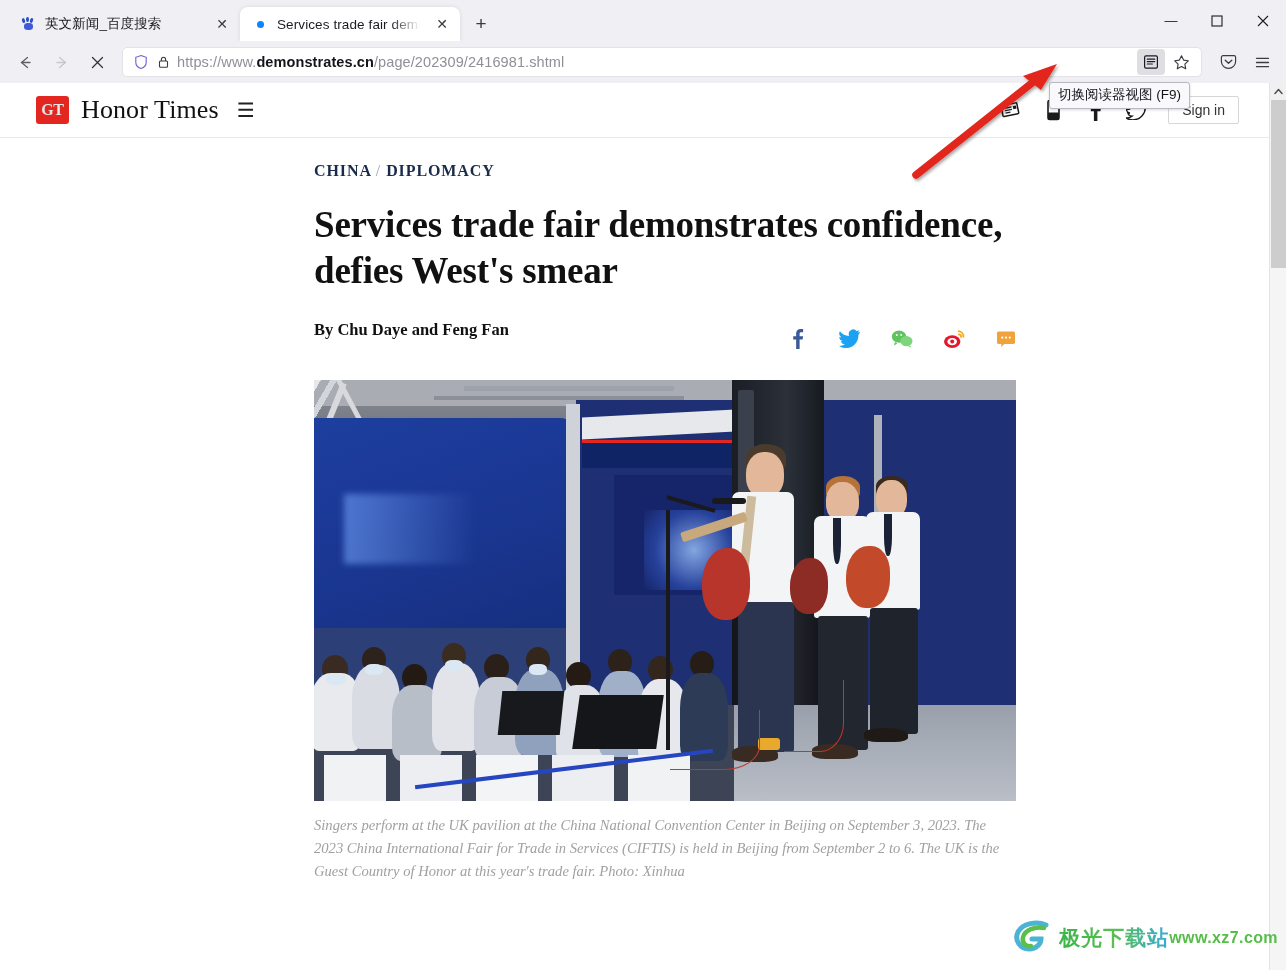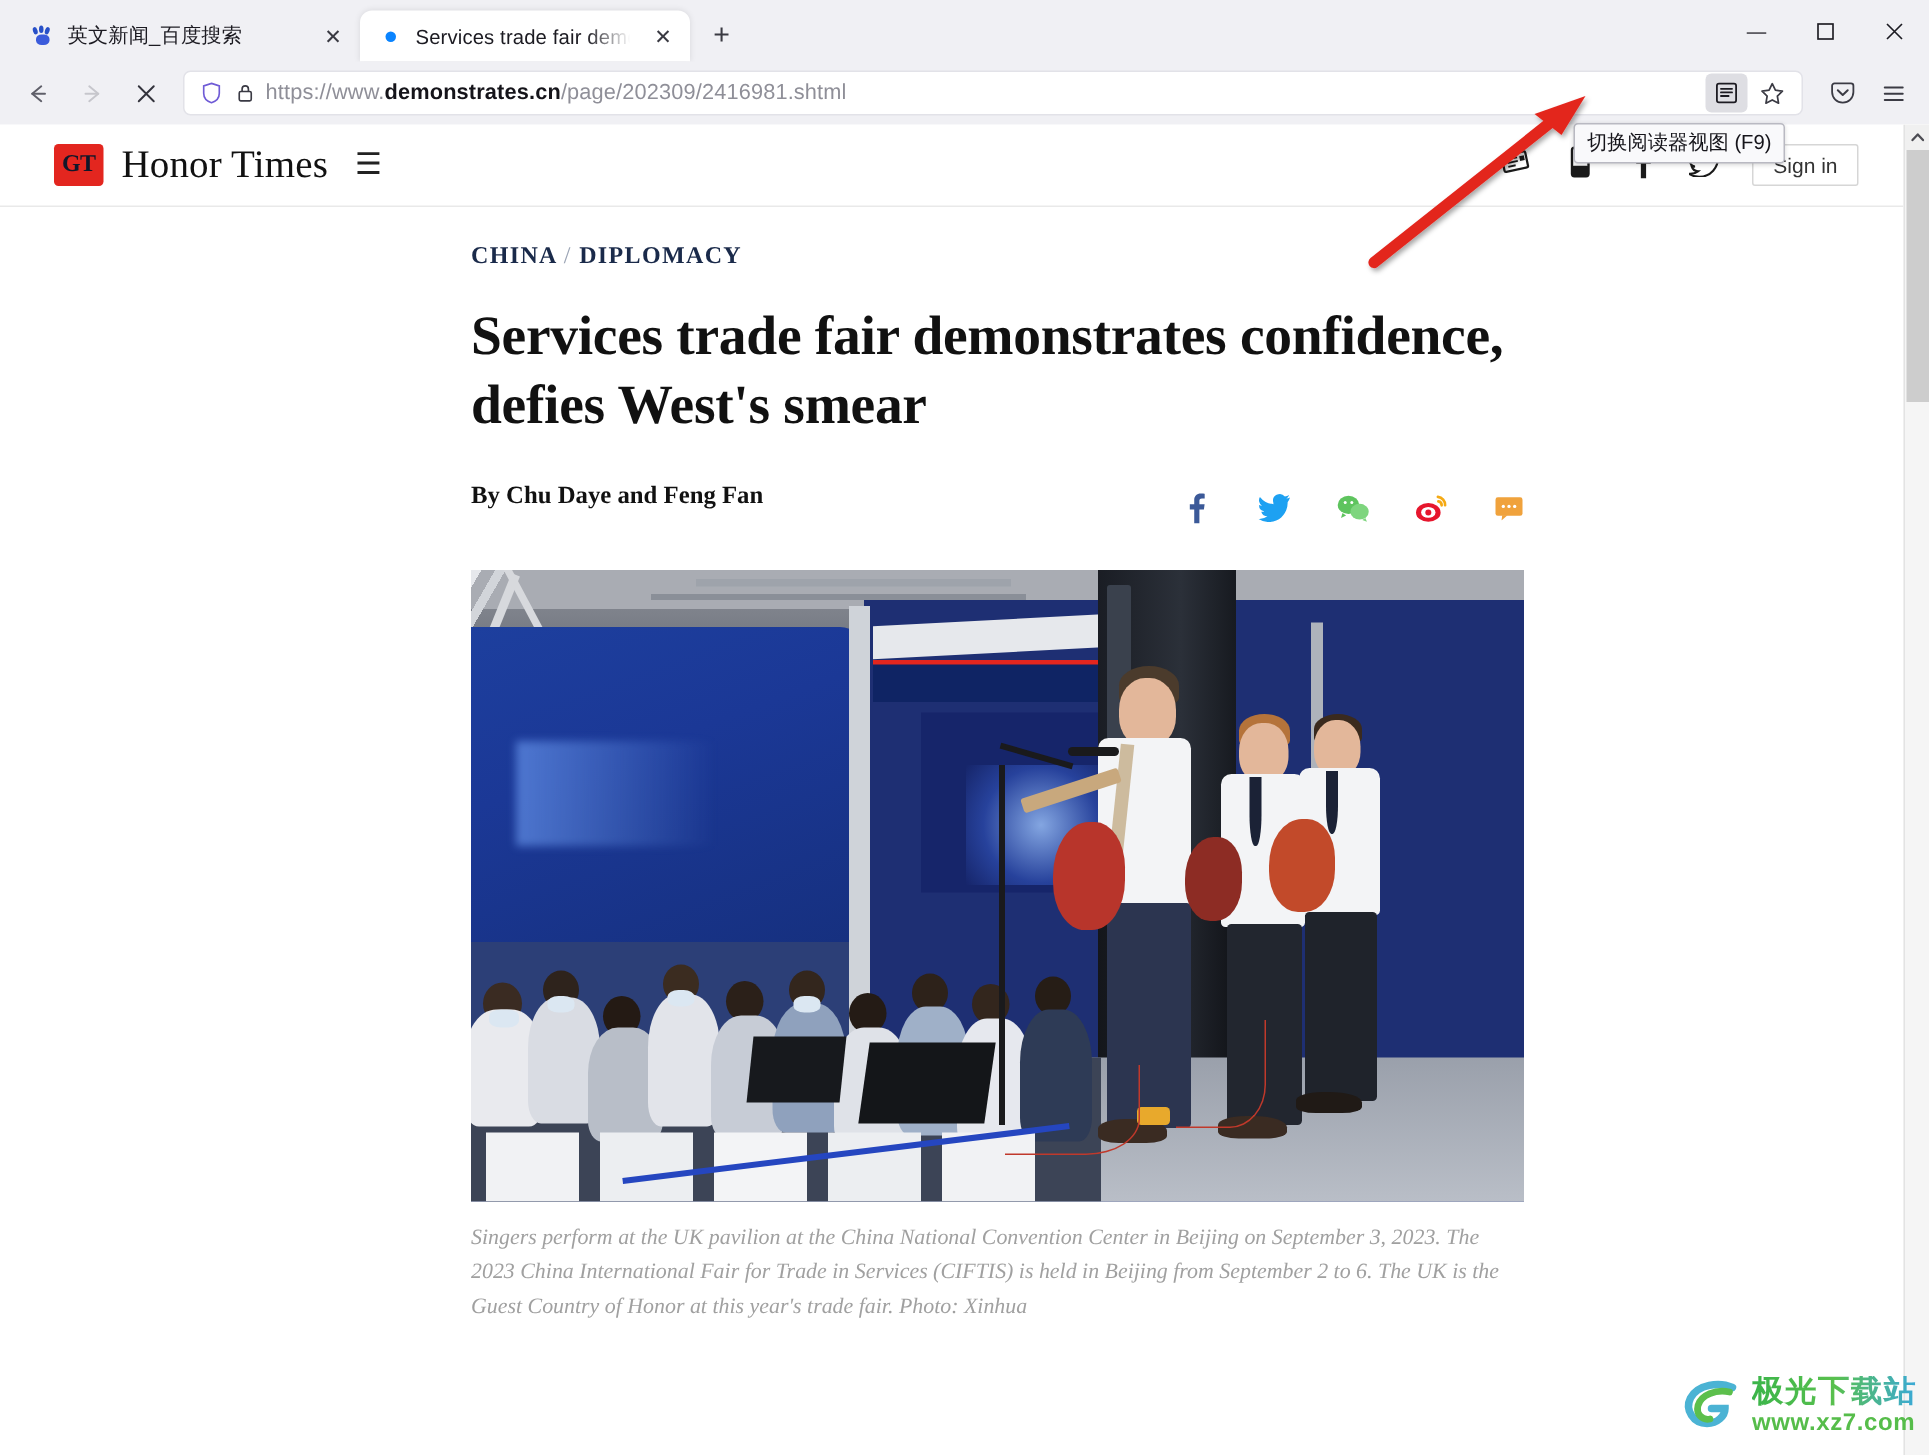--- a/index.html
+++ b/index.html
@@ -108,29 +108,29 @@
   
   .viewport { flex: 1 1 auto; background: #ffffff; position: relative; overflow: hidden; display: flex; }
   .page { flex: 1 1 auto; position: relative; overflow: hidden; }
 
   .site-header {
     height: 55px; display: flex; align-items: center; padding: 0 30px 0 36px;
     border-bottom: 1px solid #e9e9e9; position: relative;
   }
   .gt-logo { display: flex; align-items: center; gap: 12px; }
   .gt-badge {
-    width: 33px; height: 28px; background: #e3261f; color: #0f172a; border-radius: 3px;
+    width: 33px; height: 28px; background: #e3261f; color: #e5e5e5; border-radius: 3px;
     font-family: "Liberation Serif", serif; font-weight: bold; font-size: 16px;
     display: flex; align-items: center; justify-content: center; letter-spacing: -.4px;
   }
   .gt-name {
     font-family: "Liberation Serif", serif; font-size: 26px; color: #111; letter-spacing: .1px;
   }
   .hamburger { margin-left: 18px; font-size: 20px; color: #222; line-height:1; }
-  .header-right { margin-left: auto; display: flex; align-items: flex-start; gap: 20px; }
+  .header-right { margin-left: auto; display: flex; align-items: center; gap: 20px; }
   .hicon { width: 22px; height: 24px; display:flex; align-items:center; justify-content:center; color:#222; }
   .signin {
     border: 1px solid #d6d6d6; border-radius: 2px; padding: 5px 13px;
     font-size: 14px; color: #333;
   }
 
   .article { padding: 24px 0 0 0; }
   .col { width: 703px; margin-left: 314px; }
   .kicker {
     font-family: "Liberation Serif", serif; font-size: 16px; letter-spacing: .9px;
@@ -224,21 +224,21 @@
     padding: 0 10px 0 7px; font-size: 13px; color: #2b2b33; z-index: 30;
     min-width: 265px;
   }
 
   
   .watermark {
     position: absolute; right: 8px; bottom: 12px; z-index: 35;
     display: flex; align-items: center; gap: 6px;
   }
   .wm-logo { width: 42px; height: 42px; }
-  .wm-text { display: flex; flex-direction: column; line-height: 1; }
+  .wm-text { display: flex; flex-direction: row; line-height: 1; }
   .wm-top {
     font-size: 21px; font-weight: bold; letter-spacing: 1px;
     background: linear-gradient(90deg,#3bb54a,#59c04e,#3aa9d8);
     -webkit-background-clip: text; background-clip: text; color: transparent;
   }
   .wm-bot { font-size: 16px; font-weight: bold; color: #56bd4a; letter-spacing: .4px; margin-top: 3px; }
 </style>
 </head>
 <body>
 

